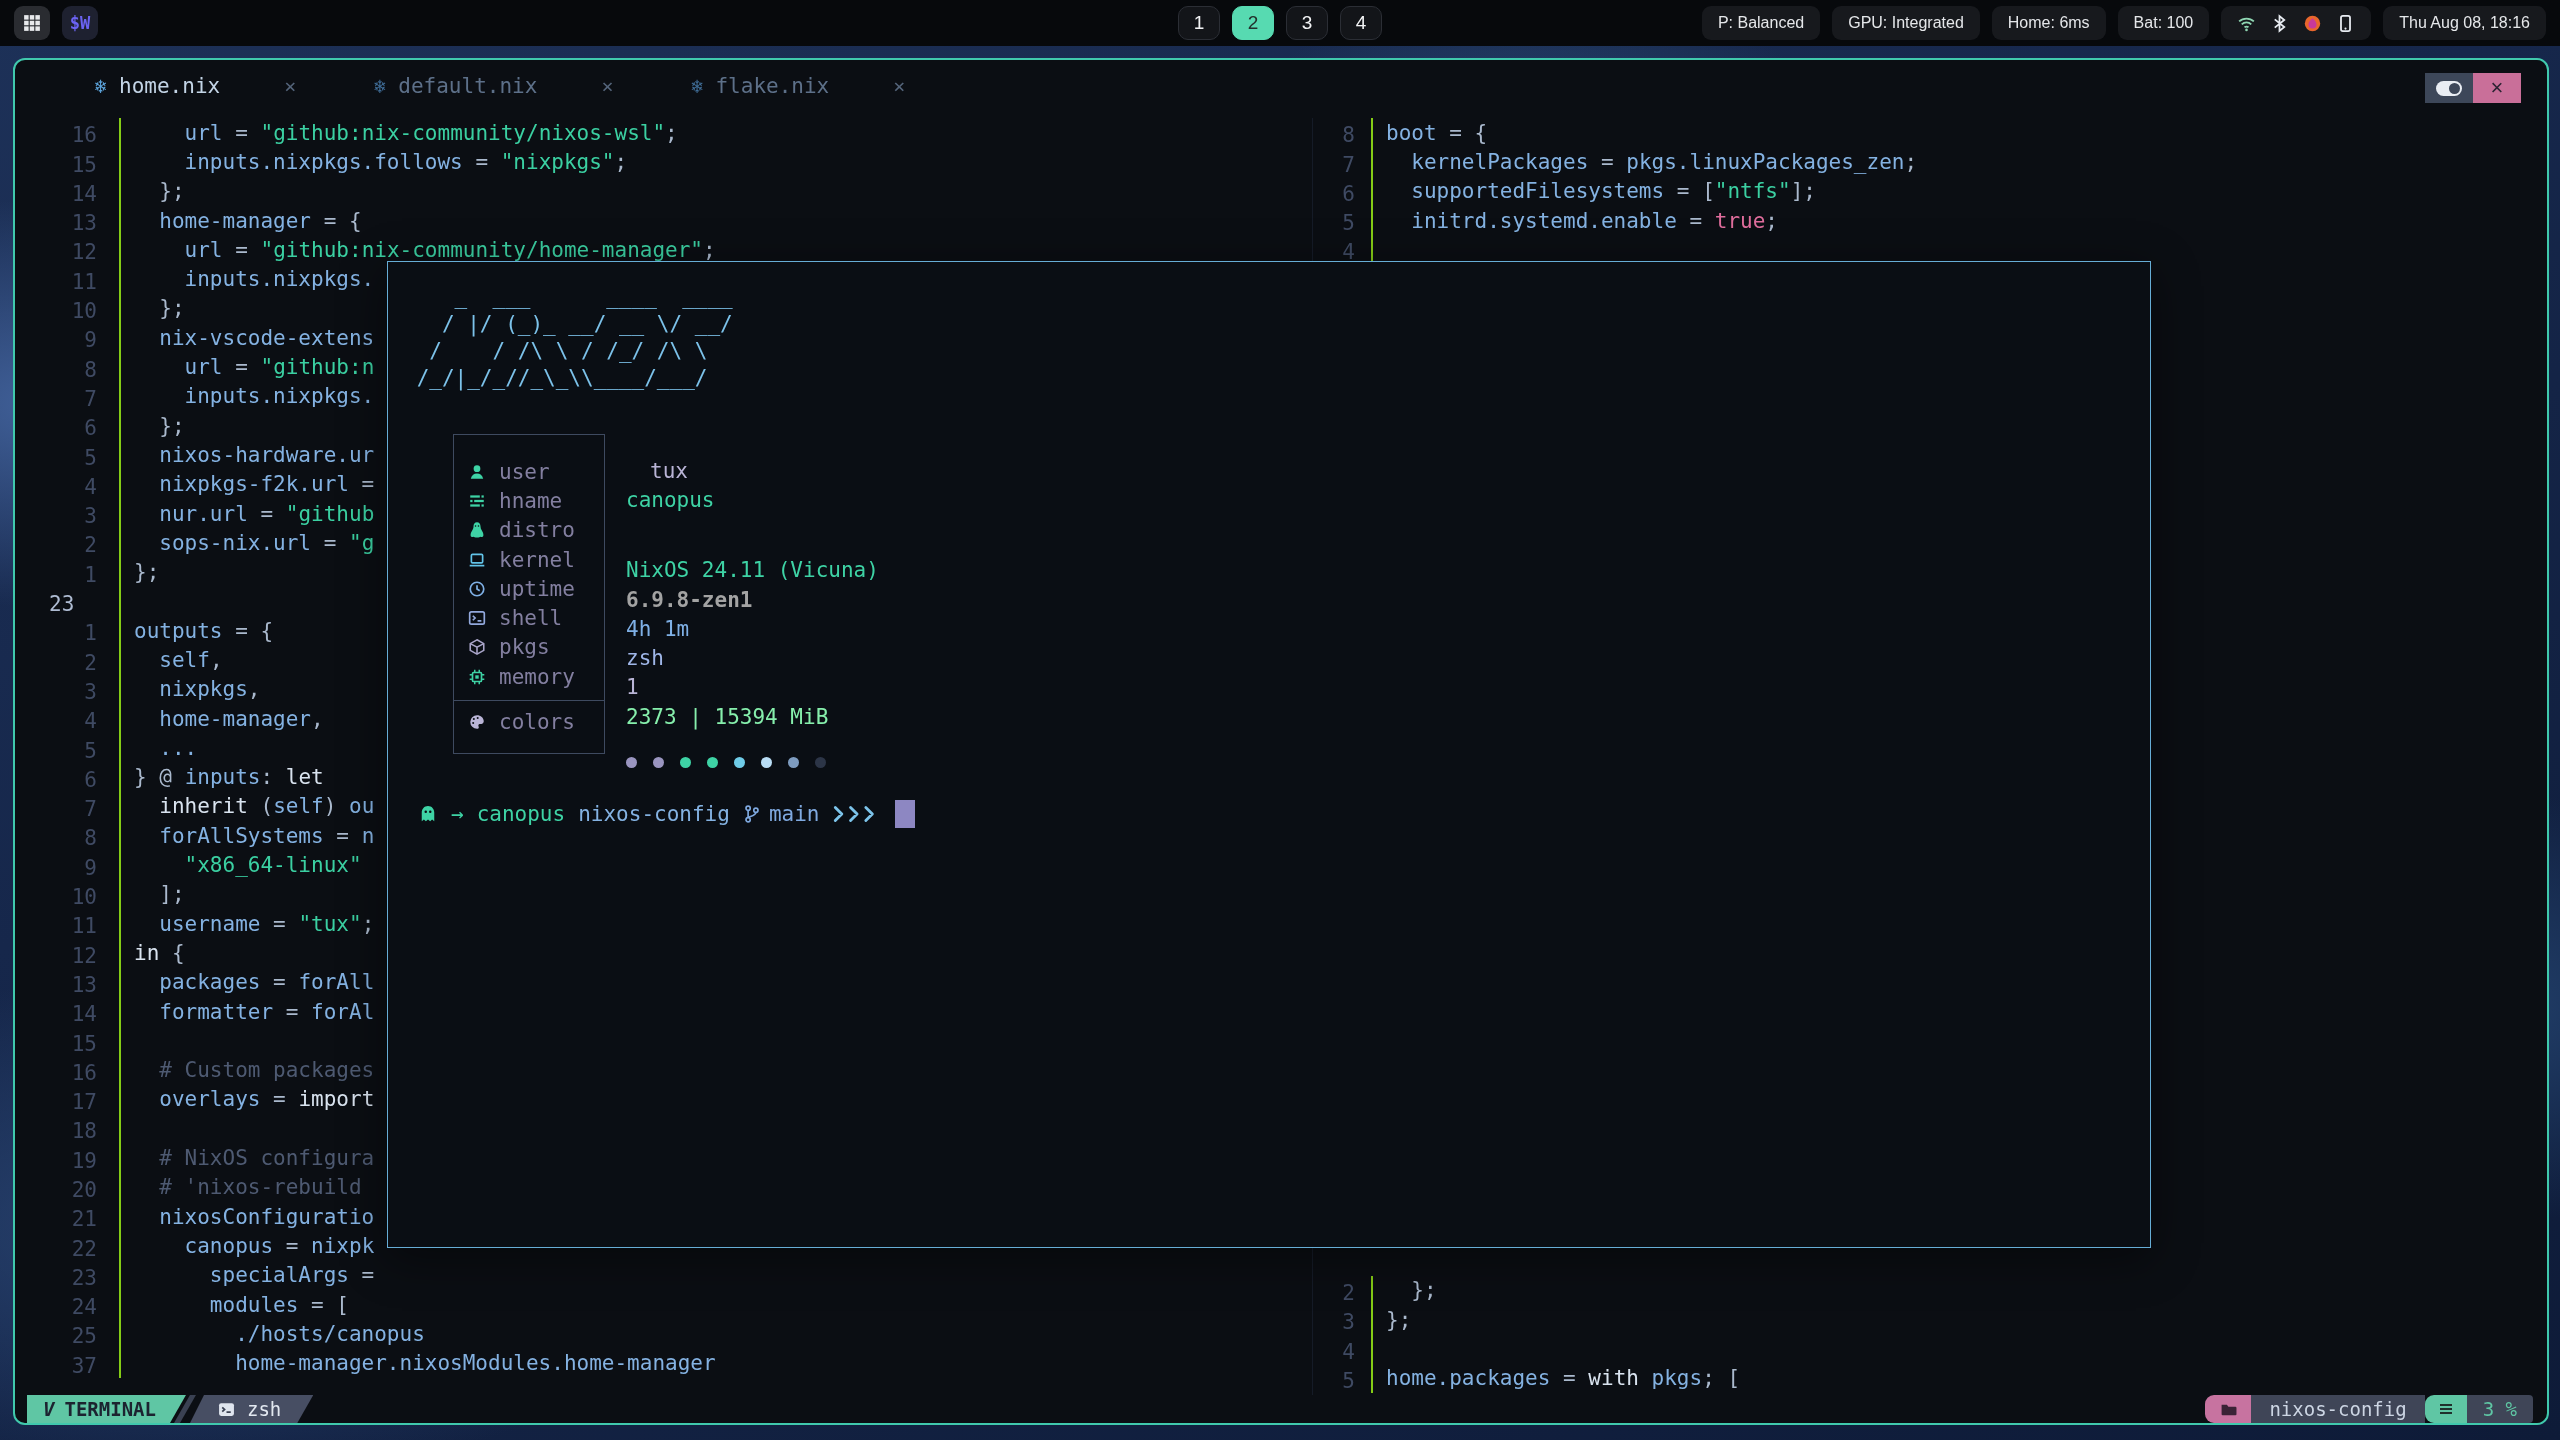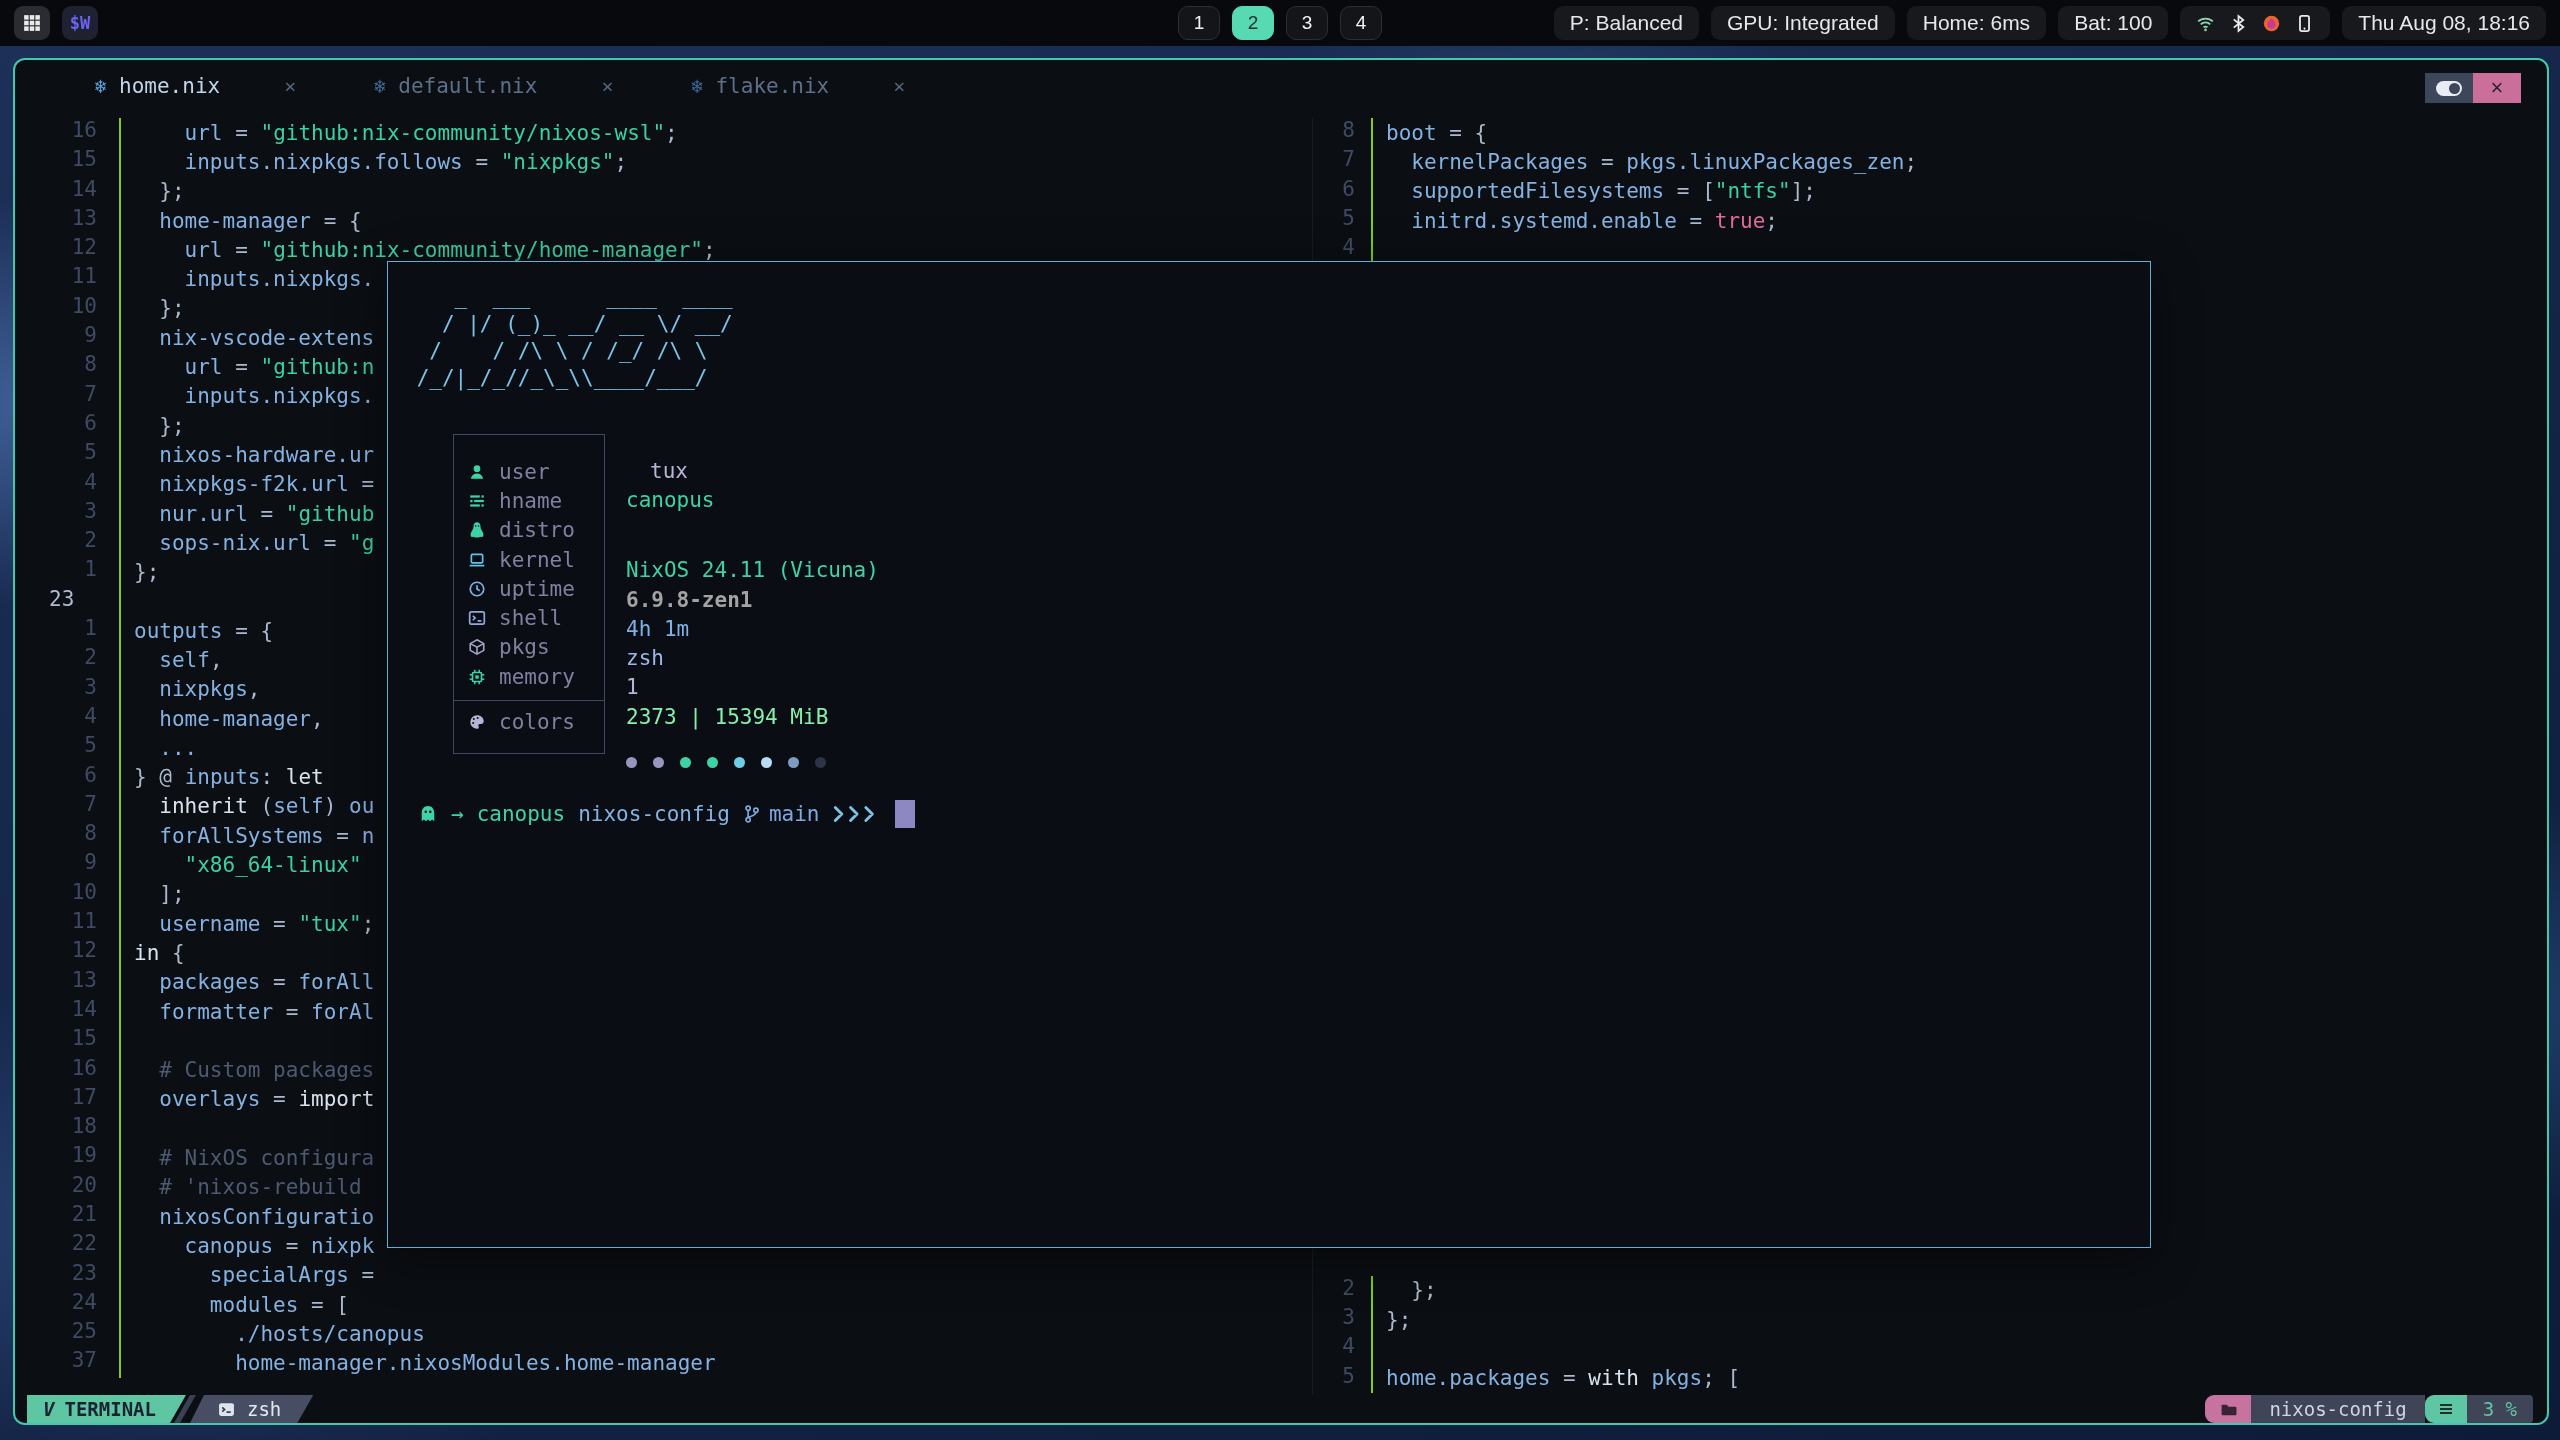--- a/index.html
+++ b/index.html
@@ -23,21 +23,21 @@
   .tb-center { position:absolute; left:50%; transform:translateX(-50%); display:flex; gap:12px; }
   .tb-right { margin-left:auto; display:flex; gap:12px; align-items:center; }
   .tb-btn { width:36px; height:34px; border-radius:9px; background:#2a2c31;
     display:flex; align-items:center; justify-content:center; color:#e8eaec; cursor:default; }
   .tb-btn.logo { background:#1e2130; color:#6b63f2; font-weight:bold; font-size:17px; }
   .ws { min-width:42px; height:34px; border-radius:10px; background:#131519;
     border:1px solid #2b2e35; color:#f2f3f5; font-size:19px;
     display:flex; align-items:center; justify-content:center; }
   .ws.active { background:#57dab1; border-color:#57dab1; color:#23312c; }
   .pill { height:34px; border-radius:9px; background:#17191d; color:#e5e7ea;
-    font-size:21px; display:flex; align-items:center; padding:4px 16px; }
+    font-size:16px; display:flex; align-items:center; padding:4px 16px; }
   .tray { gap:14px; }
   .tray .ticon { width:19px; height:19px; display:inline-flex; }
   svg { display:block; }
 
   
   .window { position:absolute; left:13px; top:58px; width:2536px; height:1367px;
     background:#0b0e13; border:2px solid #40c9ad; border-radius:12px; }
   .tabbar { position:absolute; left:0; top:0; right:0; height:52px;
     display:flex; align-items:center; padding-left:58px; gap:34px; }
   .tab { display:flex; align-items:center; gap:12px; padding:0 22px;
@@ -53,21 +53,21 @@
     border-radius:50%; background:#3d4759; }
   .wc-close { width:48px; height:30px; background:#c96f99; color:#2c2333;
     display:flex; align-items:center; justify-content:center; font-size:22px; }
 
   
   .code-area { position:absolute; left:0; top:52px; right:0; bottom:28px; overflow:hidden; }
   .pane-left { position:absolute; left:0; top:6px; width:1297px; }
   .pane-right { position:absolute; left:1297px; right:2px; top:6px; bottom:0;
     border-left:1px solid #151b27; }
   .right-bottom { position:absolute; left:0; right:0; bottom:2px; }
-  .cl { display:flex; height:29.3px; align-items:flex-start;
+  .cl { display:flex; height:29.3px; align-items:flex-end;
     font-family:"DejaVu Sans Mono", monospace; font-size:21px; white-space:pre; }
   .cl .ln { width:104px; padding-right:22px; text-align:right; color:#3f4a63; flex:none; }
   .cl .ln.cur { text-align:left; padding-left:34px; color:#aebbd2; }
   .pane-right .cl .ln { width:58px; padding-right:16px; }
   .cl .src { border-left:2px solid #84cc16; padding-left:13px; flex:1; height:100%;
     display:flex; align-items:center; white-space:pre; }
   .tk-a{color:#84b2e2} .tk-s{color:#3bd0a2} .tk-p{color:#aab9cd}
   .tk-k{color:#d9e3ef} .tk-c{color:#4e5a72} .tk-b{color:#df6d9c} .tk-x{color:#aab9cd}
 
   

